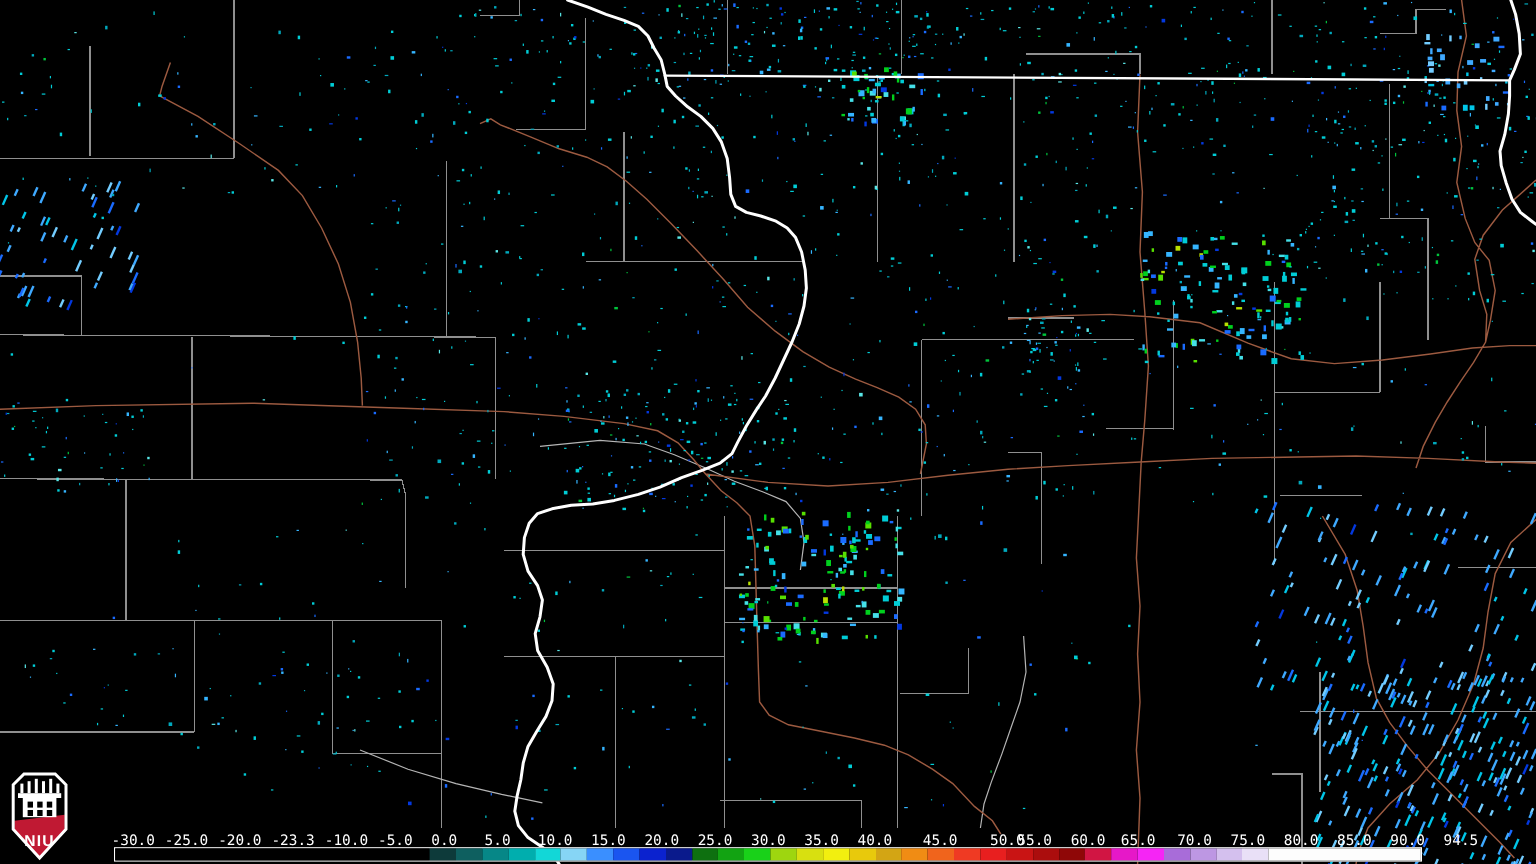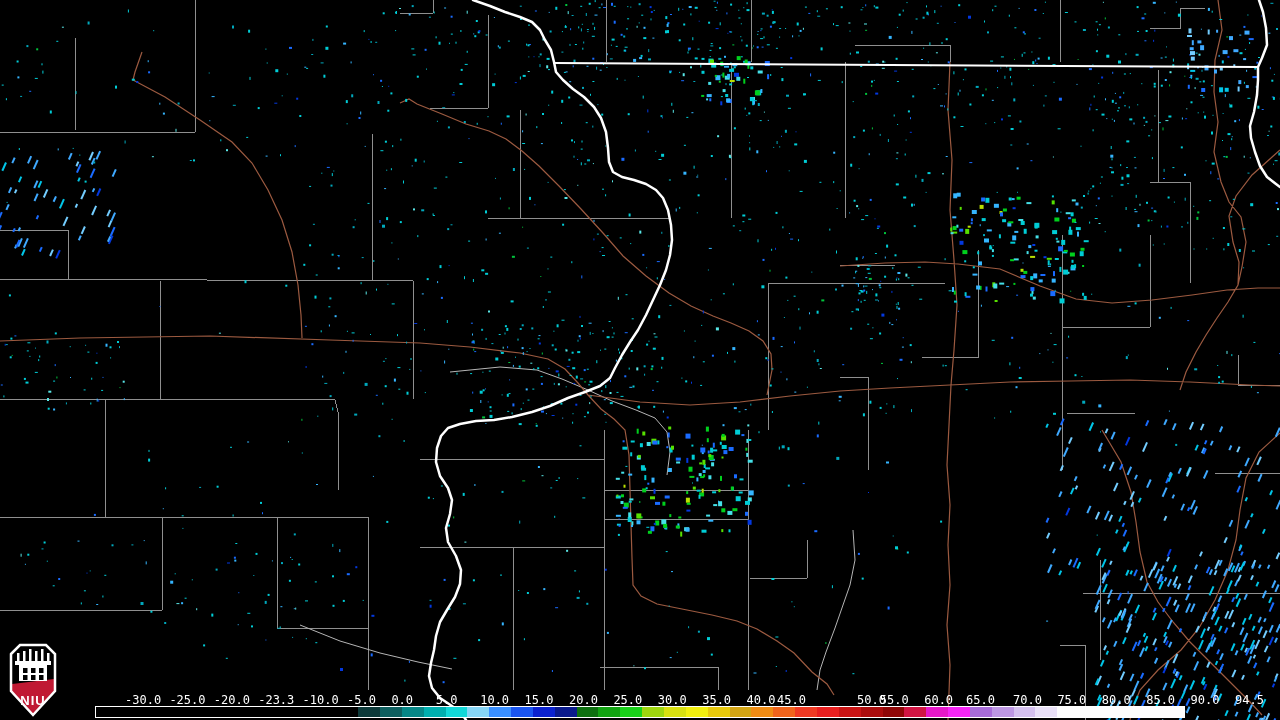--- a/index.html
+++ b/index.html
@@ -1,21 +1,21 @@
 <!DOCTYPE html>
 <html><head>
 <meta charset="utf-8">
 <style>
   html,body{margin:0;padding:0;background:#000;}
   #stage{position:relative;width:1280px;height:720px;background:#000;overflow:hidden;
          font-family:"DejaVu Sans Mono","Liberation Mono",monospace;}
   #map-svg{position:absolute;left:0;top:0;}
   #status-line{position:absolute;left:0;right:0;top:683px;height:13px;color:#fff;
                font-size:12px;line-height:13px;text-align:center;white-space:pre;}
-  .scale-label{position:absolute;top:694px;color:#fff;font-size:12px;line-height:12px;white-space:pre;margin-left:32px;}
+  .scale-label{position:absolute;top:694px;color:#fff;font-size:12px;line-height:12px;white-space:pre;}
   #colorbar{position:absolute;top:706px;height:10px;border:1px solid #fff;background:#000;}
   .cbar-seg{position:absolute;top:0;bottom:0;}
   #niu-logo{position:absolute;left:6px;top:642px;width:54px;height:78px;}
   .niu-text{font-family:"Liberation Sans","DejaVu Sans",sans-serif;font-weight:bold;font-size:13px;
             letter-spacing:1px;}
 </style>
 </head>
 <body>
 
 <div id="stage">
@@ -2522,21 +2522,21 @@
       <span class="scale-label" style="left: 315px;">-5.0</span>
       <span class="scale-label" style="left: 359.4px;">0.0</span>
       <span class="scale-label" style="left: 403.8px;">5.0</span>
       <span class="scale-label" style="left: 448.2px;">10.0</span>
       <span class="scale-label" style="left: 492.6px;">15.0</span>
       <span class="scale-label" style="left: 537px;">20.0</span>
       <span class="scale-label" style="left: 581.4px;">25.0</span>
       <span class="scale-label" style="left: 625.8px; text-align: right;">30.0</span>
       <span class="scale-label" style="left: 670.2px;">35.0</span>
       <span class="scale-label" style="left: 714.6px;">40.0</span>
-      <span class="scale-label" style="left: 745px;">45.0</span>
+      <span class="scale-label" style="left: 769px;">45.0</span>
       <span class="scale-label" style="left: 825px;">50.0</span>
       <span class="scale-label" style="left: 847.8px;">55.0</span>
       <span class="scale-label" style="left: 892.2px;">60.0</span>
       <span class="scale-label" style="left: 934px;">65.0</span>
       <span class="scale-label" style="left: 981px;">70.0</span>
       <span class="scale-label" style="left: 1025.4px;">75.0</span>
       <span class="scale-label" style="left: 1069.8px;">80.0</span>
       <span class="scale-label" style="left: 1114.2px;">85.0</span>
       <span class="scale-label" style="left: 1158.6px;">90.0</span>
       <span class="scale-label" style="left: 1203px;">94.5</span>

